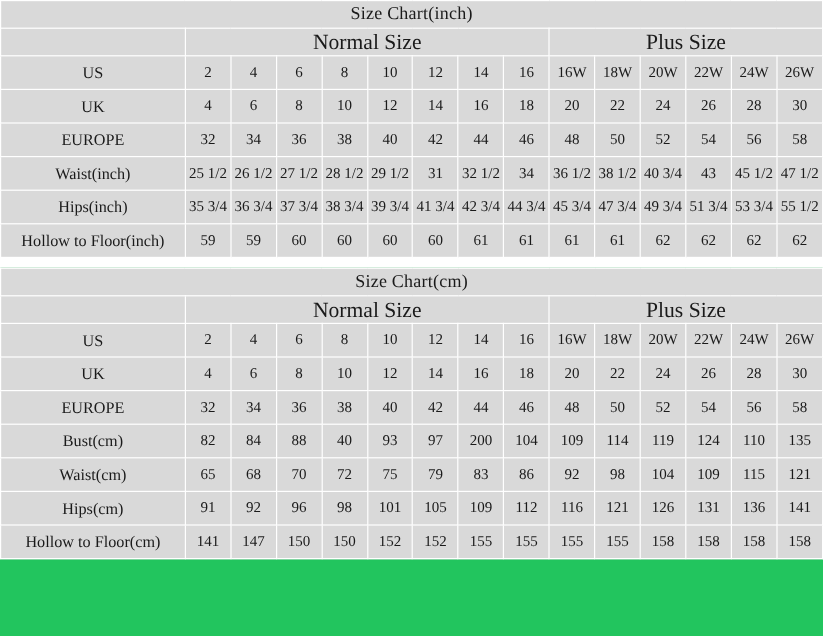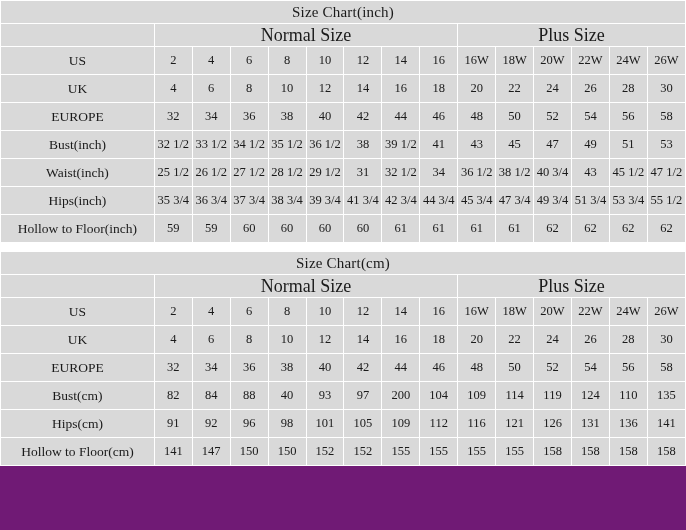--- a/index.html
+++ b/index.html
@@ -13,21 +13,21 @@
     font-family: "Liberation Serif", serif;
     color: #1a1a1a;
     overflow: hidden;
   }
   .page {
     width: 686px;
     height: 530px;
     box-sizing: border-box;
     display: flex;
     flex-direction: column;
-    background: #701a75;
+    background: #22c55e;
   }
   .chart-block {
     width: 686px;
     box-sizing: border-box;
   }
   .chart-gap {
     height: 8px;
     background: #ffffff;
   }
   table.size-chart {
@@ -151,37 +151,20 @@
           <td class="data-cell">44</td>
           <td class="data-cell">46</td>
           <td class="data-cell">48</td>
           <td class="data-cell">50</td>
           <td class="data-cell">52</td>
           <td class="data-cell">54</td>
           <td class="data-cell">56</td>
           <td class="data-cell">58</td>
         </tr>
         <tr>
-          <td class="row-label">Bust(inch)</td>
-          <td class="data-cell">32 1/2</td>
-          <td class="data-cell">33 1/2</td>
-          <td class="data-cell">34 1/2</td>
-          <td class="data-cell">35 1/2</td>
-          <td class="data-cell">36 1/2</td>
-          <td class="data-cell">38</td>
-          <td class="data-cell">39 1/2</td>
-          <td class="data-cell">41</td>
-          <td class="data-cell">43</td>
-          <td class="data-cell">45</td>
-          <td class="data-cell">47</td>
-          <td class="data-cell">49</td>
-          <td class="data-cell">51</td>
-          <td class="data-cell">53</td>
-        </tr>
-        <tr>
           <td class="row-label">Waist(inch)</td>
           <td class="data-cell">25 1/2</td>
           <td class="data-cell">26 1/2</td>
           <td class="data-cell">27 1/2</td>
           <td class="data-cell">28 1/2</td>
           <td class="data-cell">29 1/2</td>
           <td class="data-cell">31</td>
           <td class="data-cell">32 1/2</td>
           <td class="data-cell">34</td>
           <td class="data-cell">36 1/2</td>
@@ -322,20 +305,37 @@
           <td class="data-cell">200</td>
           <td class="data-cell">104</td>
           <td class="data-cell">109</td>
           <td class="data-cell">114</td>
           <td class="data-cell">119</td>
           <td class="data-cell">124</td>
           <td class="data-cell">110</td>
           <td class="data-cell">135</td>
         </tr>
         <tr>
+          <td class="row-label">Waist(cm)</td>
+          <td class="data-cell">65</td>
+          <td class="data-cell">68</td>
+          <td class="data-cell">70</td>
+          <td class="data-cell">72</td>
+          <td class="data-cell">75</td>
+          <td class="data-cell">79</td>
+          <td class="data-cell">83</td>
+          <td class="data-cell">86</td>
+          <td class="data-cell">92</td>
+          <td class="data-cell">98</td>
+          <td class="data-cell">104</td>
+          <td class="data-cell">109</td>
+          <td class="data-cell">115</td>
+          <td class="data-cell">121</td>
+        </tr>
+        <tr>
           <td class="row-label">Hips(cm)</td>
           <td class="data-cell">91</td>
           <td class="data-cell">92</td>
           <td class="data-cell">96</td>
           <td class="data-cell">98</td>
           <td class="data-cell">101</td>
           <td class="data-cell">105</td>
           <td class="data-cell">109</td>
           <td class="data-cell">112</td>
           <td class="data-cell">116</td>

